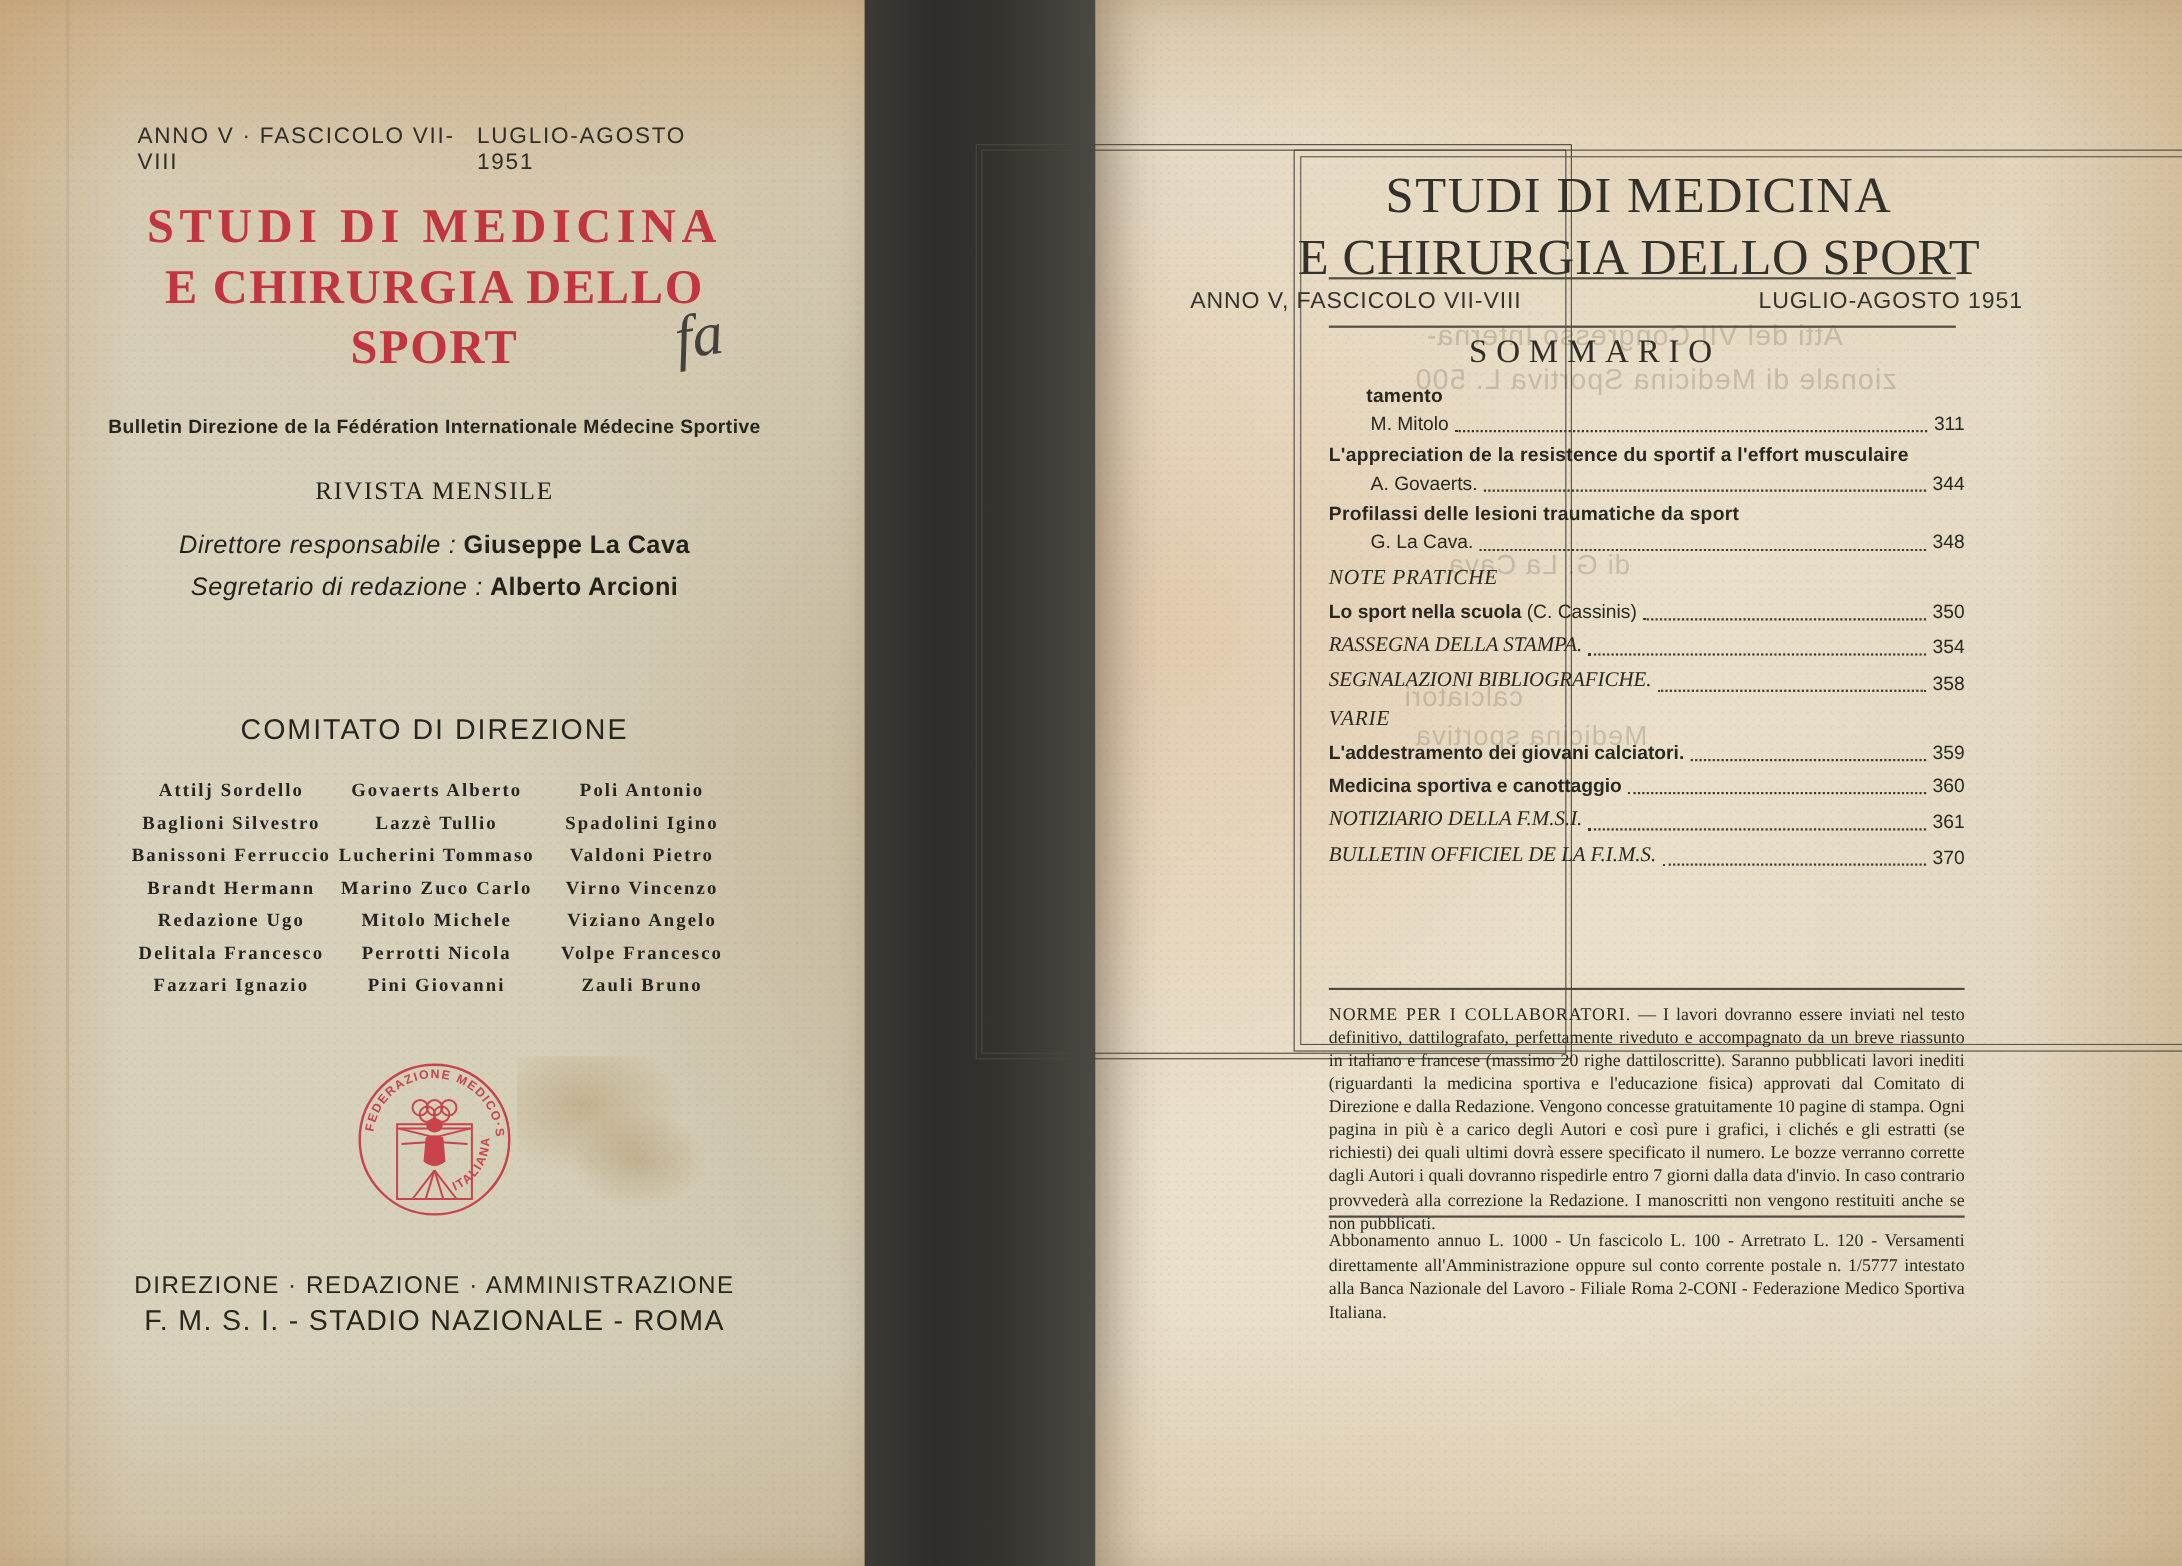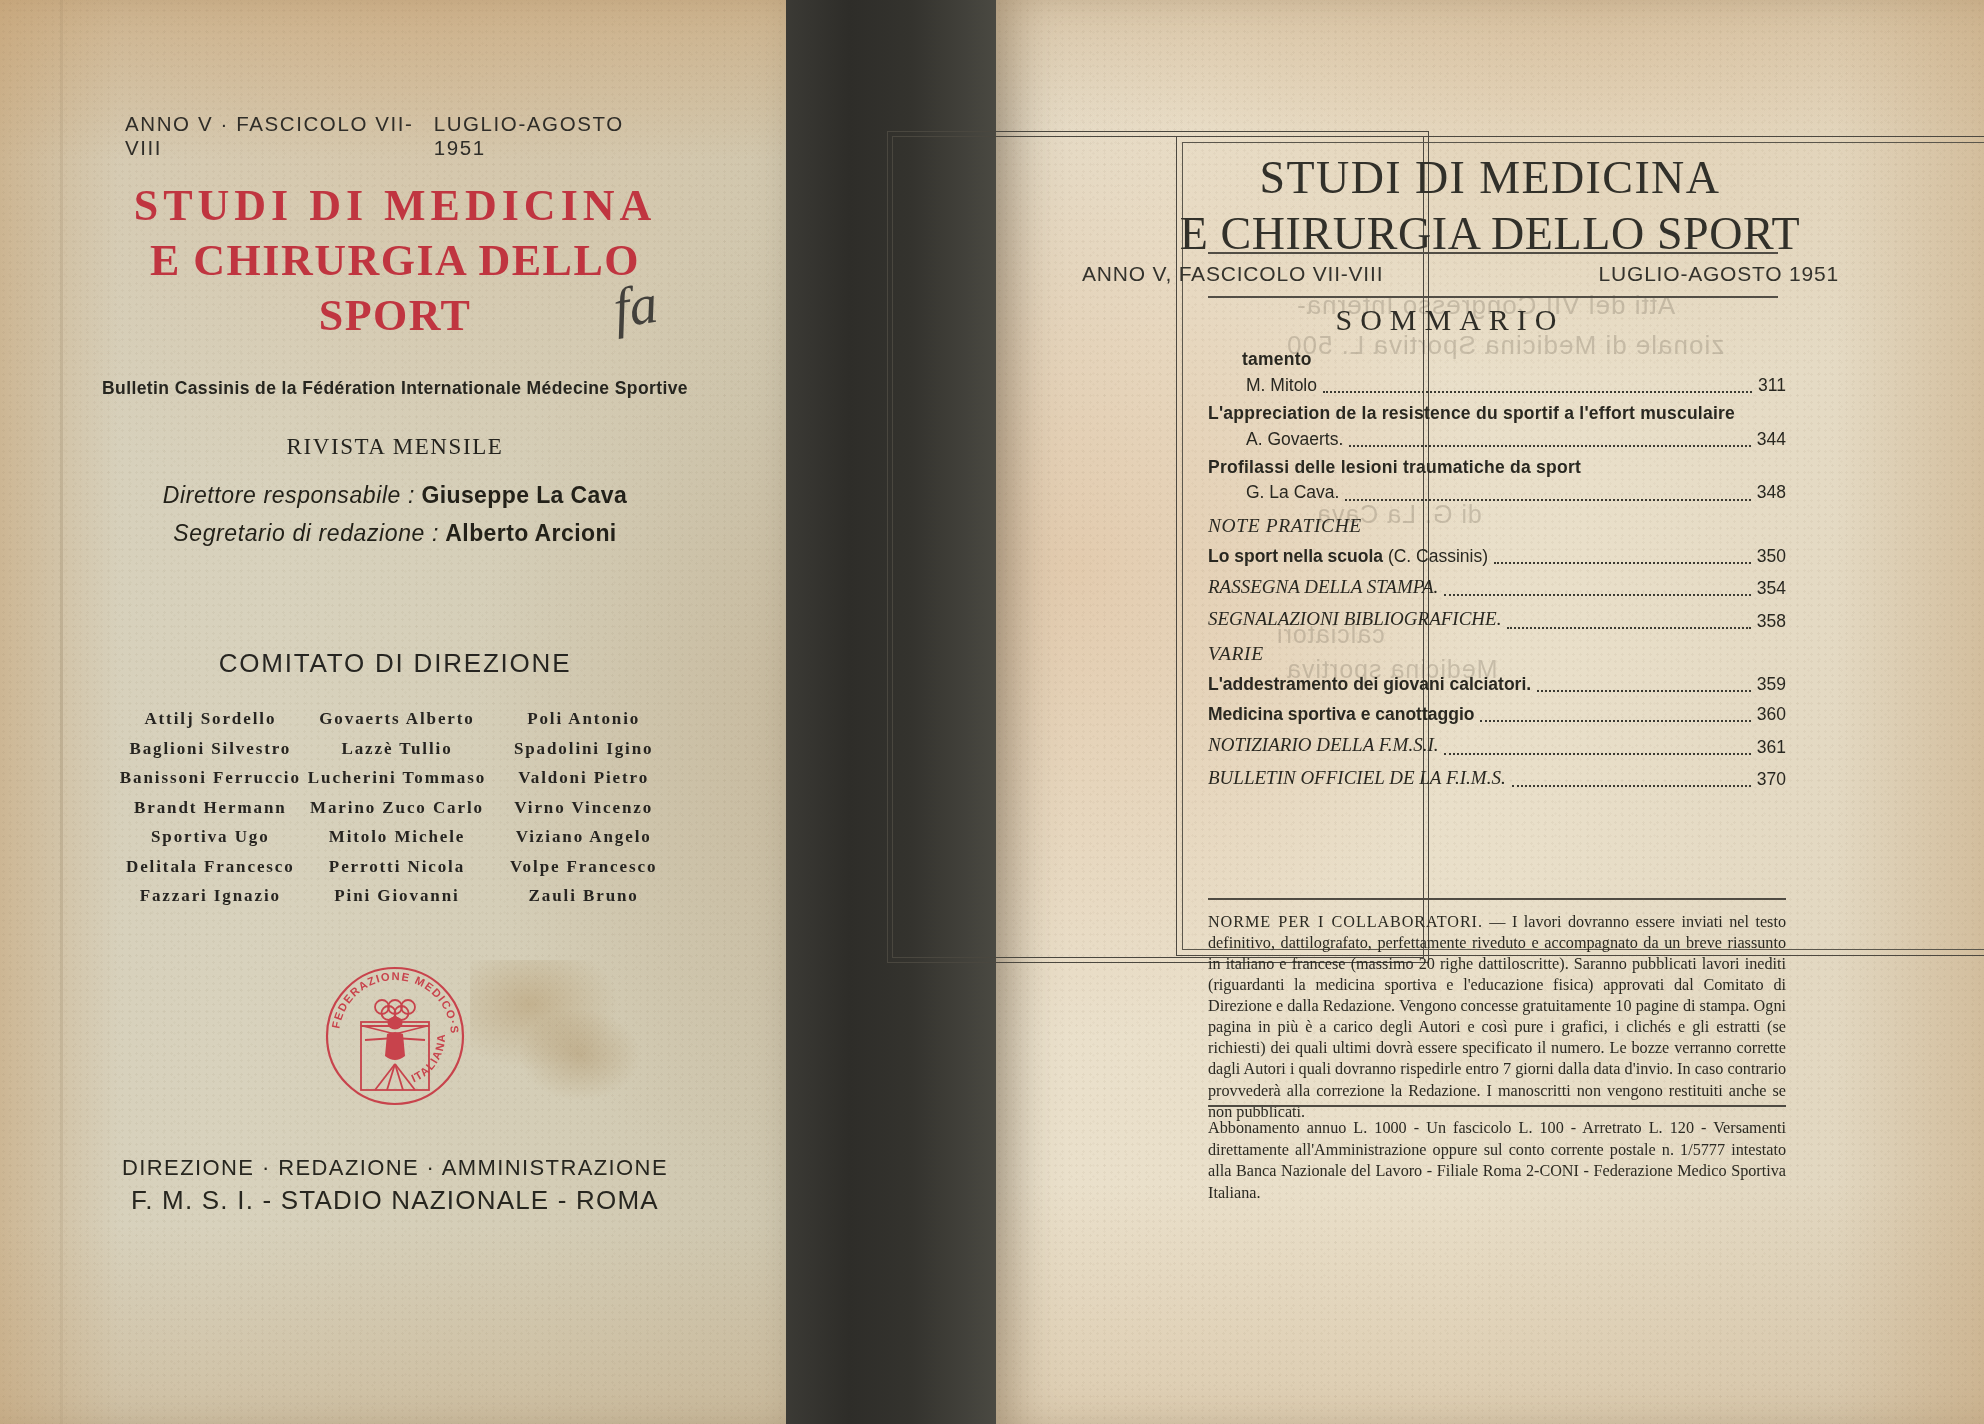--- a/index.html
+++ b/index.html
@@ -421,21 +421,21 @@
         <span>LUGLIO-AGOSTO 1951</span>
       </div>
 
       <div class="masthead">
         <div class="l1">STUDI DI MEDICINA</div>
         <div class="l2">E CHIRURGIA DELLO SPORT</div>
       </div>
 
       <div class="signature">fa</div>
 
-      <div class="bulletin-line">Bulletin Cassinis de la Fédération Internationale Médecine Sportive</div>
+      <div class="bulletin-line">Bulletin Direzione de la Fédération Internationale Médecine Sportive</div>
 
       <div class="rivista-line">RIVISTA MENSILE</div>
 
       <div class="role-line" id="role-direttore">
         <span class="role">Direttore responsabile :</span>
         <span class="who">Giuseppe La Cava</span>
       </div>
 
       <div class="role-line" id="role-segretario">
         <span class="role">Segretario di redazione :</span>
@@ -450,21 +450,21 @@
           <div class="cell">Poli Antonio</div>
           <div class="cell">Baglioni Silvestro</div>
           <div class="cell">Lazzè Tullio</div>
           <div class="cell">Spadolini Igino</div>
           <div class="cell">Banissoni Ferruccio</div>
           <div class="cell">Lucherini Tommaso</div>
           <div class="cell">Valdoni Pietro</div>
           <div class="cell">Brandt Hermann</div>
           <div class="cell">Marino Zuco Carlo</div>
           <div class="cell">Virno Vincenzo</div>
-          <div class="cell">Sportiva Ugo</div>
+          <div class="cell">Redazione Ugo</div>
           <div class="cell">Mitolo Michele</div>
           <div class="cell">Viziano Angelo</div>
           <div class="cell">Delitala Francesco</div>
           <div class="cell">Perrotti Nicola</div>
           <div class="cell">Volpe Francesco</div>
           <div class="cell">Fazzari Ignazio</div>
           <div class="cell">Pini Giovanni</div>
           <div class="cell">Zauli Bruno</div>
         </div>
 

